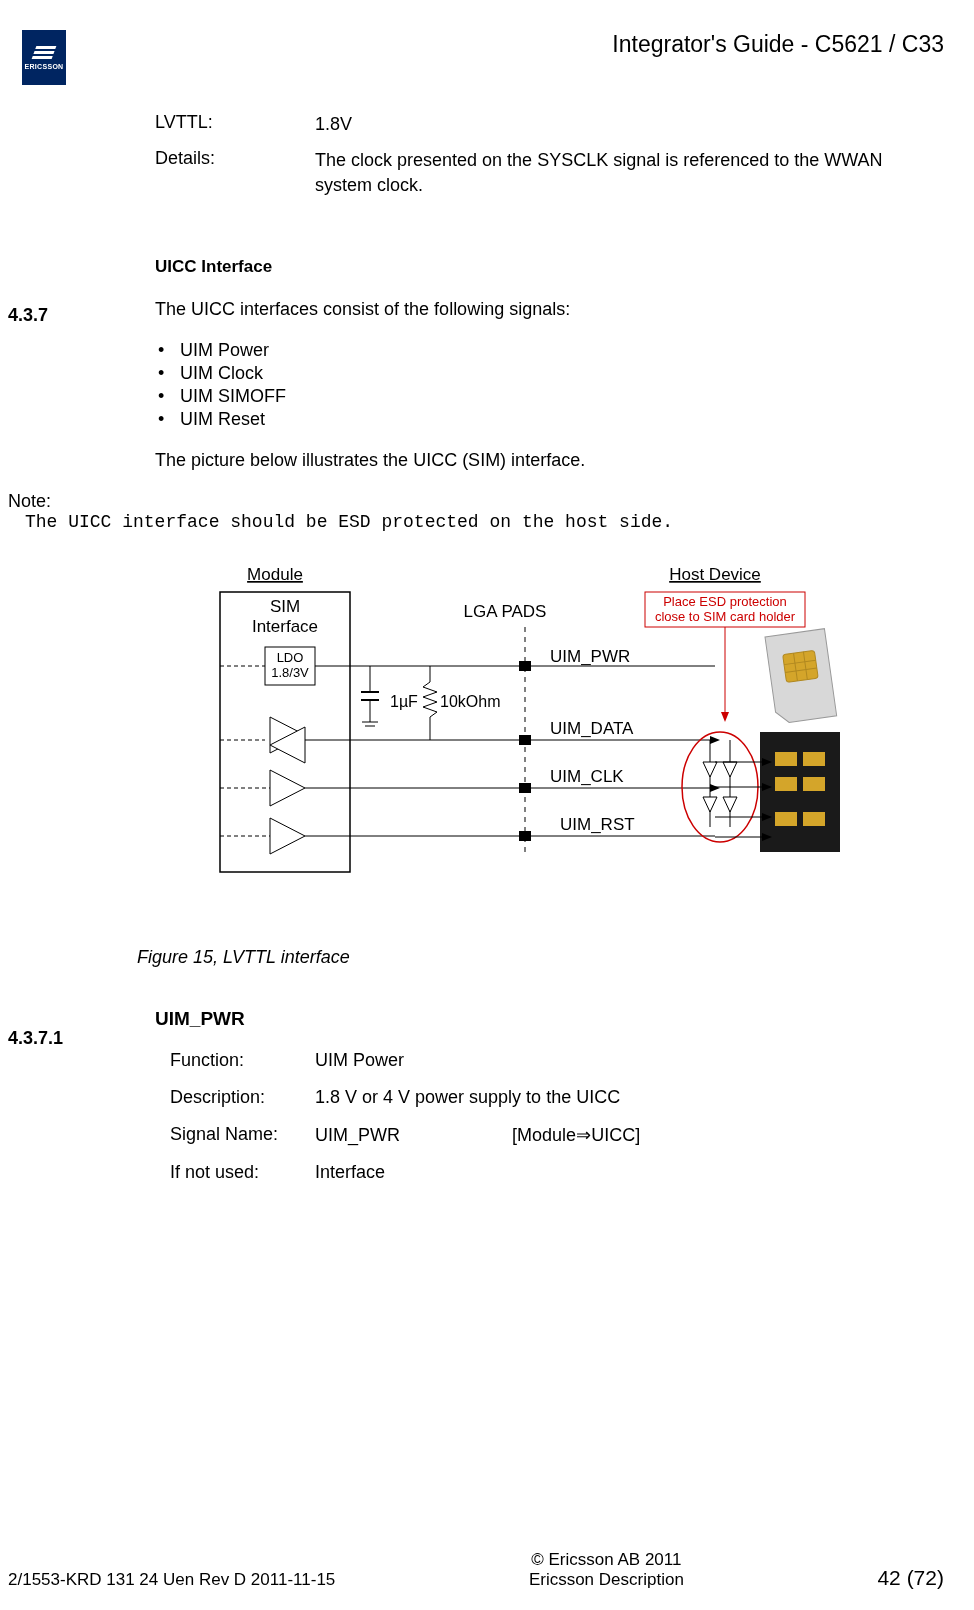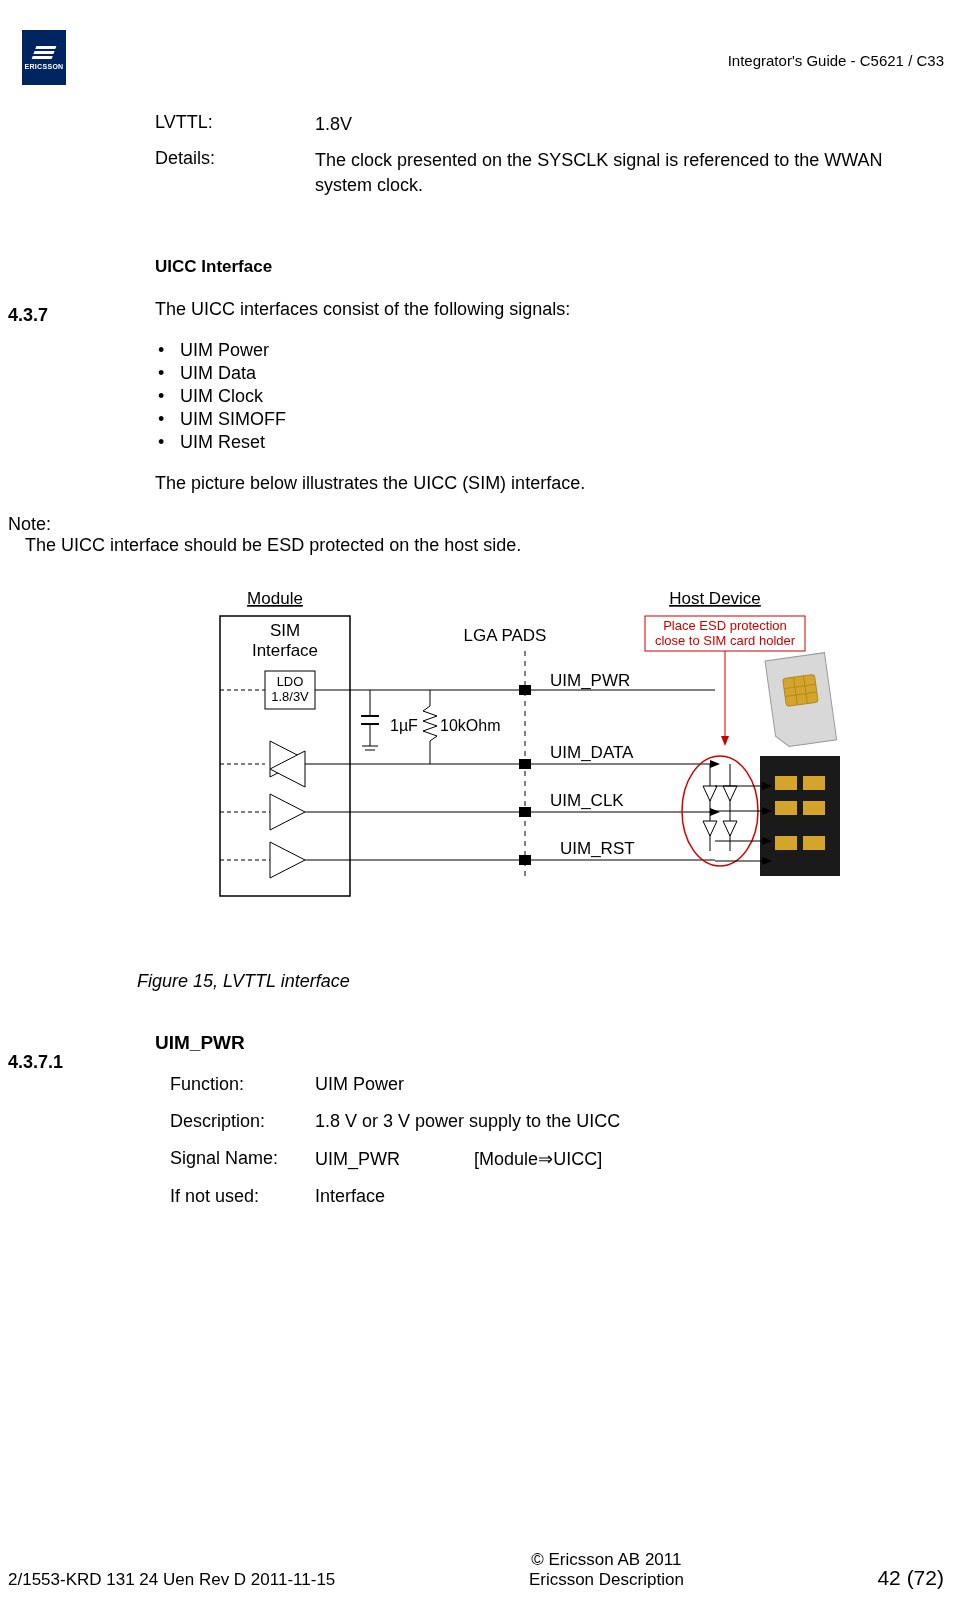--- a/index.html
+++ b/index.html
@@ -22,50 +22,50 @@
       display: flex;
       flex-direction: column;
       align-items: center;
       justify-content: center;
     }
     .logo-stripes { display: flex; flex-direction: column; gap: 2px; margin-bottom: 4px; transform: skewX(-20deg); }
     .logo-stripes span { width: 20px; height: 3px; background: #fff; }
     .logo-text { color: #fff; font-size: 7px; font-weight: bold; letter-spacing: 0.3px; }
     .header-right {
       position: absolute;
-      top: 52px;
+      top: 31px;
       right: 30px;
-      font-size: 15px;
+      font-size: 23px;
     }
     .content {
       position: absolute;
       top: 112px;
       left: 0;
       right: 30px;
     }
     .kv-row { display: flex; margin-bottom: 12px; }
     .kv-row.first { margin-left: 155px; }
     .kv-label { width: 160px; }
     .kv-value { flex: 1; line-height: 1.35; }
     .sectnum { position: absolute; left: 8px; font-weight: bold; }
     .section-heading { font-weight: bold; font-size: 17px; margin-left: 155px; margin-top: 60px; margin-bottom: 20px; }
     .body-text { margin-left: 155px; margin-bottom: 18px; line-height: 1.4; }
     .bullets { margin-left: 180px; margin-bottom: 18px; }
     .bullets li { list-style: none; position: relative; margin-bottom: 2px; }
     .bullets li::before { content: "•"; position: absolute; left: -22px; }
     .note-row { display: flex; margin-bottom: 30px; flex-direction: column; }
     .note-label { width: 155px; padding-left: 8px; }
-    .note-text { flex: 1; padding-left: 25px; }
+    .note-text { flex: 1; padding-left: 25px; font-family: Liberation Mono, monospace; }
     .figure { margin-left: 155px; margin-top: 30px; margin-bottom: 40px; }
     .figure-caption { font-style: italic; margin-left: 137px; margin-top: 20px; margin-bottom: 40px; }
     .subsect-heading { font-weight: bold; font-size: 19px; margin-left: 155px; margin-top: 20px; margin-bottom: 20px; }
     .def-row { display: flex; margin-left: 170px; margin-bottom: 16px; }
     .def-label { width: 145px; }
     .def-value { flex: 1; }
-    .sig-dir { display: inline-block; margin-left: 69px; }
+    .sig-dir { display: inline-block; margin-left: 107px; }
     .footer {
       position: absolute;
       bottom: 20px;
       left: 0; right: 0;
       display: flex;
       justify-content: space-between;
       align-items: flex-end;
       padding: 0 30px 0 8px;
       font-size: 17px;
     }
@@ -100,21 +100,20 @@
 
   <div style="position:relative;">
     <div class="sectnum" style="top:48px;">4.3.7</div>
     <div class="section-heading">UICC Interface</div>
   </div>
 
   <div class="body-text">The UICC interfaces consist of the following signals:</div>
 
   <ul class="bullets">
     <li>UIM Power</li>
-    <li>UIM Data</li>
     <li>UIM Clock</li>
     <li>UIM SIMOFF</li>
     <li>UIM Reset</li>
   </ul>
 
   <div class="body-text">The picture below illustrates the UICC (SIM) interface.</div>
 
   <div class="note-row">
     <div class="note-label">Note:</div>
     <div class="note-text">The UICC interface should be ESD protected on the host side.</div>
@@ -233,21 +232,21 @@
     <div class="sectnum" style="top:20px;">4.3.7.1</div>
     <div class="subsect-heading">UIM_PWR</div>
   </div>
 
   <div class="def-row">
     <div class="def-label">Function:</div>
     <div class="def-value">UIM Power</div>
   </div>
   <div class="def-row">
     <div class="def-label">Description:</div>
-    <div class="def-value">1.8 V or 3 V power supply to the UICC</div>
+    <div class="def-value">1.8 V or 4 V power supply to the UICC</div>
   </div>
   <div class="def-row">
     <div class="def-label">Signal Name:</div>
     <div class="def-value">
       <span>UIM_PWR</span>
       <span class="sig-dir">[Module⇒UICC]</span>
     </div>
   </div>
   <div class="def-row">
     <div class="def-label">If not used:</div>

